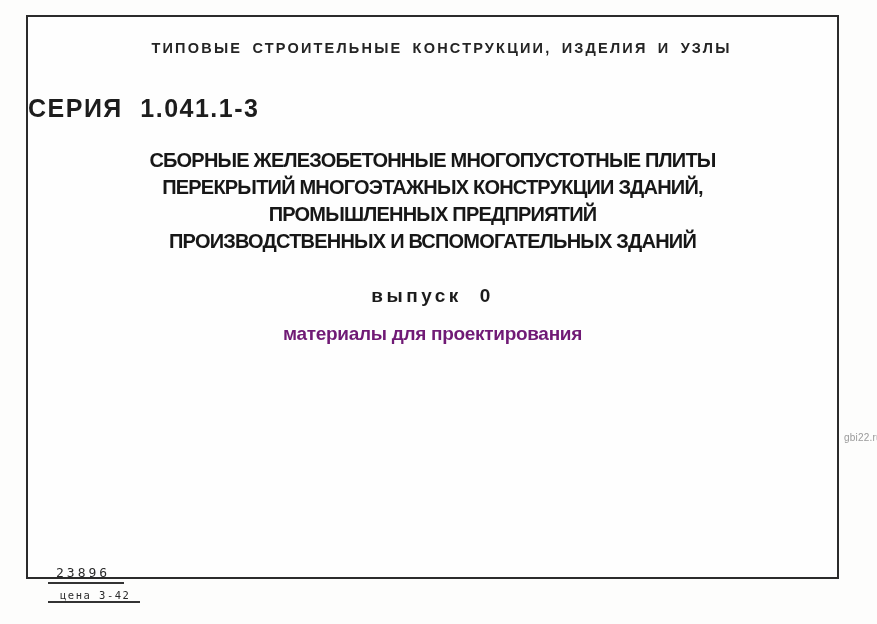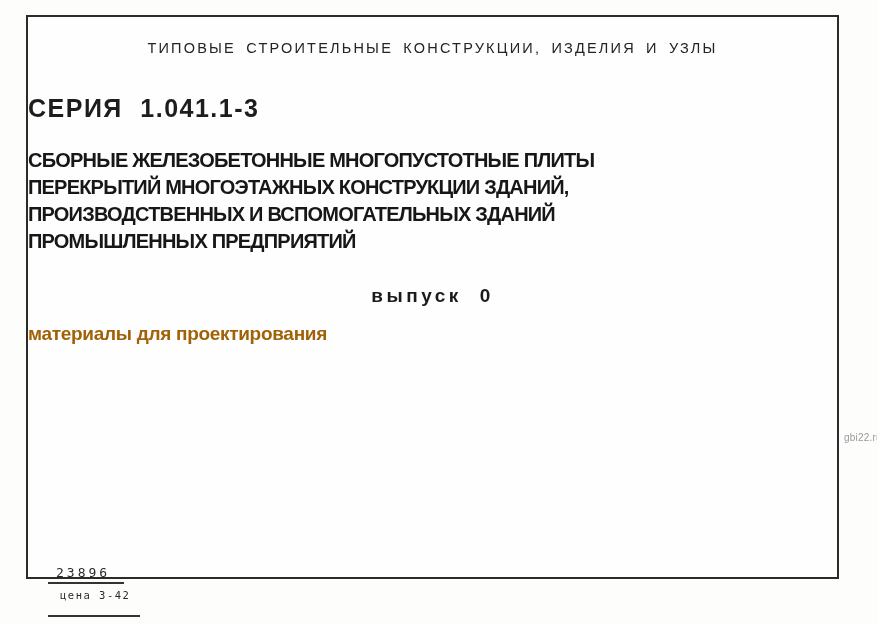--- a/index.html
+++ b/index.html
@@ -24,42 +24,43 @@
     border: 2px solid #2b2b2b;
     background: #fefefe;
   }
   .doc-header {
     position: absolute;
     top: 23px;
     left: 0;
     width: 100%;
     text-align: center;
     font-size: 14.5px;
-    font-weight: normal;
+    font-weight: bold;
     letter-spacing: 2.2px;
     word-spacing: 4px;
     color: #242424;
+    padding-left: 9px;
   }
   .series {
     position: absolute;
     top: 77px;
     left: 0;
     width: 100%;
     font-size: 25px;
     font-weight: bold;
     letter-spacing: 1.5px;
     word-spacing: 9px;
     color: #1d1d1d;
   }
   .main-title {
     position: absolute;
     top: 130px;
     left: 0;
     width: 100%;
-    text-align: left;
+    text-align: center;
     font-size: 20px;
     font-weight: bold;
     letter-spacing: -0.8px;
     line-height: 27px;
     color: #171717;
   }
   .issue {
     position: absolute;
     top: 268px;
     left: 0;
@@ -69,45 +70,46 @@
     font-weight: bold;
     letter-spacing: 3.5px;
     word-spacing: 9px;
     color: #1b1b1b;
   }
   .subtitle {
     position: absolute;
     top: 306px;
     left: 0;
     width: 100%;
+    text-align: center;
     font-size: 19px;
     font-weight: bold;
     letter-spacing: -0.3px;
-    color: #a16207;
+    color: #701a75;
   }
   .stamp {
     position: absolute;
     left: 20px;
     top: 500px;
     font-family: "DejaVu Sans Mono", monospace;
     color: #2a2a2a;
     margin-top: 45px;
   }
   .stamp-number {
     display: inline-block;
     font-size: 13px;
     letter-spacing: 3px;
     padding: 0 14px 2px 8px;
     border-bottom: 2px solid #333;
   }
   .stamp-price {
     display: inline-block;
     font-size: 10.5px;
     letter-spacing: 1.5px;
-    padding: 2px 10px 14px 12px;
+    padding: 2px 10px 0 12px;
     border-bottom: 2px solid #333;
   }
   .watermark {
     position: absolute;
     left: 844px;
     top: 432px;
     font-size: 10px;
     color: #9a9a9a;
     letter-spacing: 0.2px;
   }
@@ -117,22 +119,22 @@
 
 <div class="frame">
 
   <div class="doc-header">ТИПОВЫЕ СТРОИТЕЛЬНЫЕ КОНСТРУКЦИИ, ИЗДЕЛИЯ И УЗЛЫ</div>
 
   <div class="series">СЕРИЯ 1.041.1-3</div>
 
   <div class="main-title">
     <div class="title-line">СБОРНЫЕ ЖЕЛЕЗОБЕТОННЫЕ МНОГОПУСТОТНЫЕ ПЛИТЫ</div>
     <div class="title-line">ПЕРЕКРЫТИЙ МНОГОЭТАЖНЫХ КОНСТРУКЦИИ ЗДАНИЙ,</div>
+    <div class="title-line">ПРОМЫШЛЕННЫХ ПРЕДПРИЯТИЙ</div>
     <div class="title-line">ПРОИЗВОДСТВЕННЫХ И ВСПОМОГАТЕЛЬНЫХ ЗДАНИЙ</div>
-    <div class="title-line">ПРОМЫШЛЕННЫХ ПРЕДПРИЯТИЙ</div>
   </div>
 
   <div class="issue">выпуск 0</div>
 
   <div class="subtitle">материалы для проектирования</div>
 
   <div class="stamp">
     <div>
       <span class="stamp-number">23896</span>
     </div>

